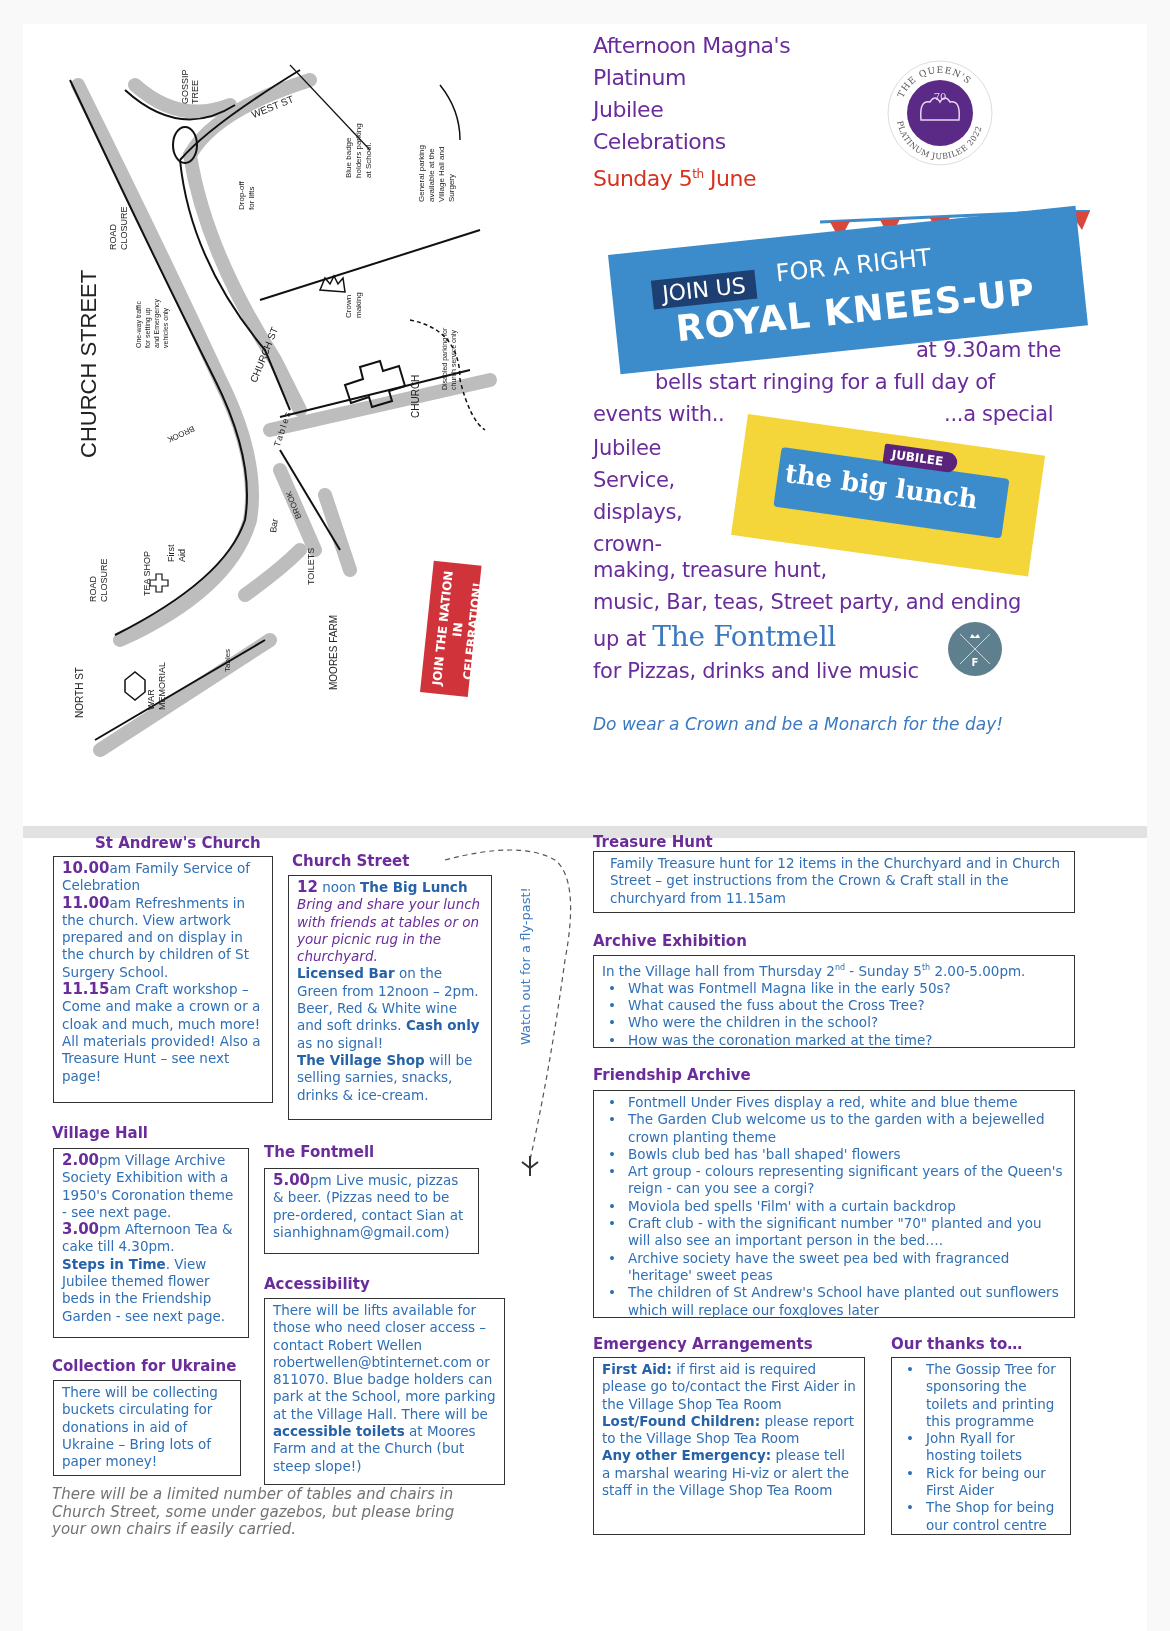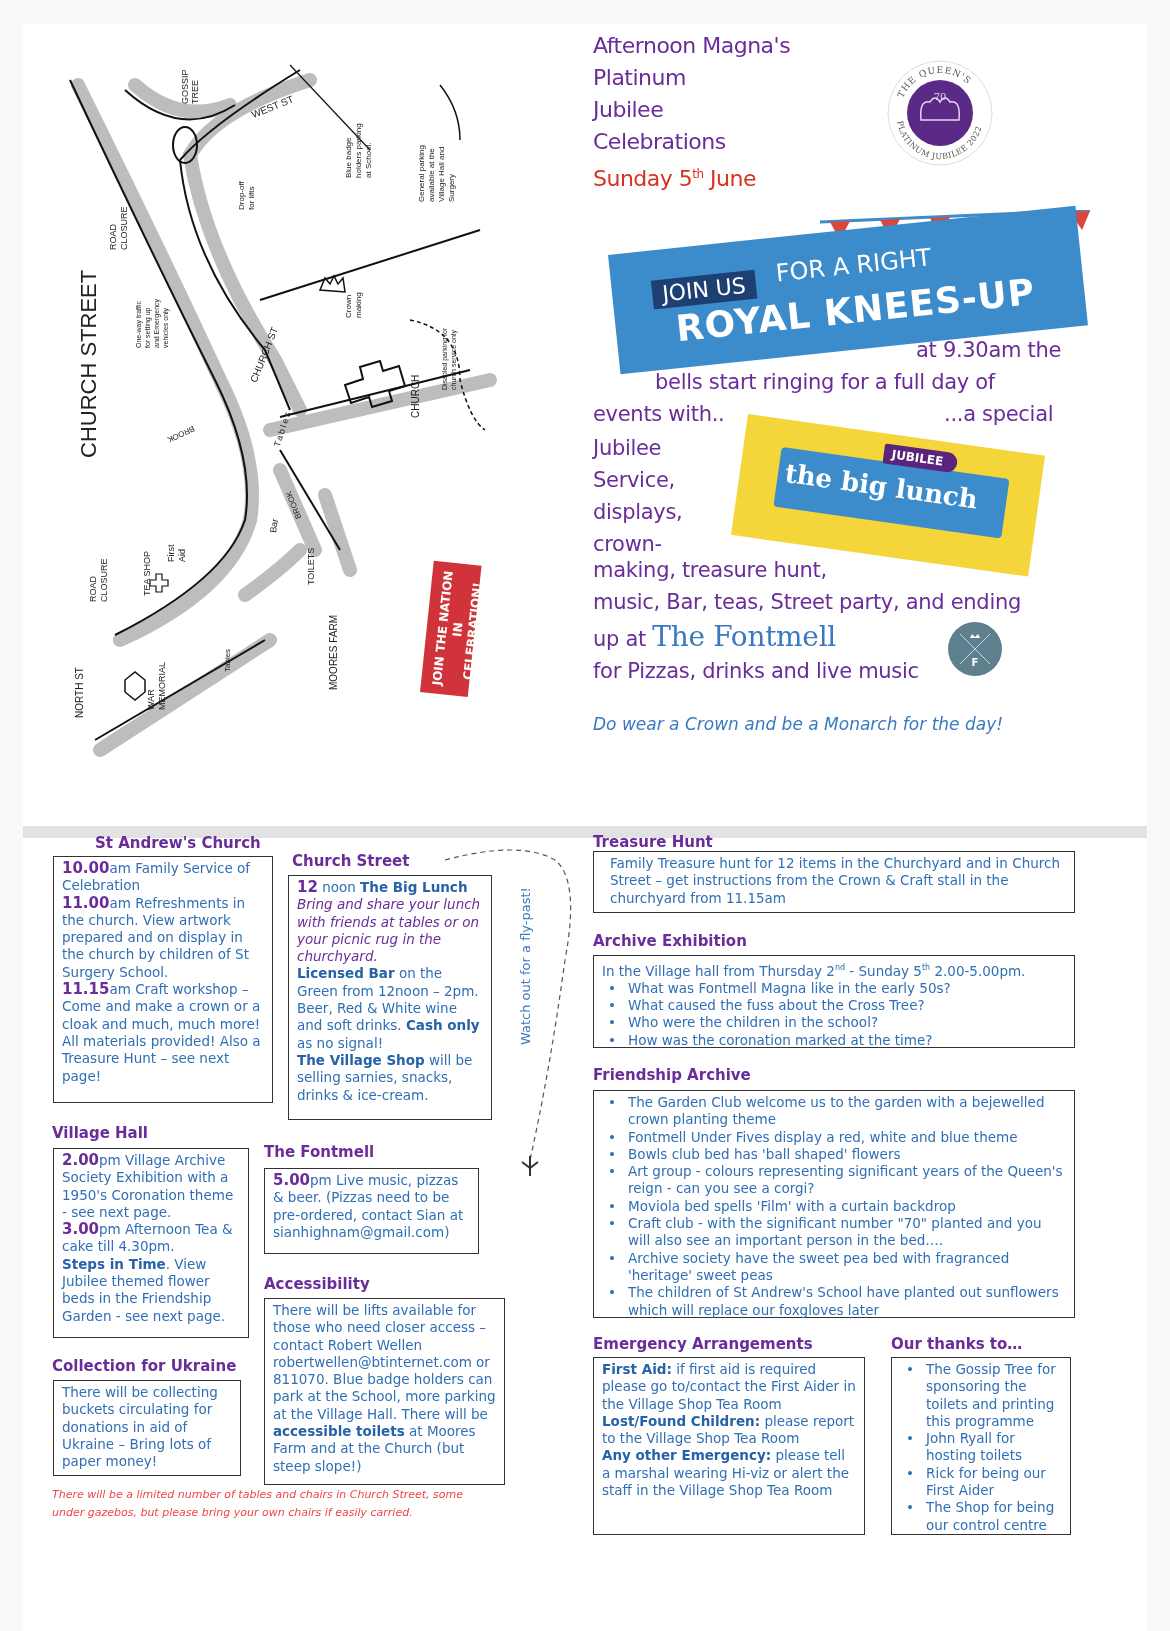--- a/index.html
+++ b/index.html
@@ -34,21 +34,21 @@
   .h { position: absolute; font-family: "DejaVu Sans", sans-serif; font-weight: bold; font-size: 15px; color: #6a2c9a; }
   .box { position: absolute; border: 1.5px solid #333; background: #fff; font-family: "DejaVu Sans", sans-serif; font-size: 13.5px; line-height: 17.3px; color: #2f6fb6; padding: 3px 8px; }
   .box b.t { color: #6a2c9a; font-size: 15px; }
   .box b.k { color: #2562a8; }
   .box i.p { color: #6a2c9a; }
   .box a { color: #2f6fb6; }
   .box ul { list-style: none; }
   .box li { position: relative; padding-left: 26px; }
   .box li::before { content: "•"; position: absolute; left: 6px; color: #2f6fb6; }
   .vert { position: absolute; left: 518px; top: 1045px; transform: rotate(-90deg); transform-origin: left top; font-size: 13px; color: #3a78c0; white-space: nowrap; }
-  .note { position: absolute; left: 52px; top: 1486px; font-size: 11px; line-height: 17.5px; font-style: italic; color: #ef4444; }
+  .note { position: absolute; left: 52px; top: 1486px; font-size: 15px; line-height: 17.5px; font-style: italic; color: #737373; }
 </style>
 </head>
 <body>
 
 <div class="page" id="page1"></div>
 <div class="divider"></div>
 <div class="page" id="page2"></div>
 
 <svg class="map" style="left:40px;top:50px;" width="520" height="740" viewBox="0 0 520 740">
   <g fill="none" stroke="#bdbdbd" stroke-width="14" stroke-linecap="round">
@@ -272,22 +272,22 @@
     <li>What was Fontmell Magna like in the early 50s?</li>
     <li>What caused the fuss about the Cross Tree?</li>
     <li>Who were the children in the school?</li>
     <li>How was the coronation marked at the time?</li>
   </ul>
 </div>
 
 <div class="h" style="left:593px;top:1066px;">Friendship Archive</div>
 <div class="box" style="left:593px;top:1090px;width:482px;height:228px;">
   <ul>
+    <li>Fontmell Under Fives display a red, white and blue theme</li>
     <li>The Garden Club welcome us to the garden with a bejewelled crown planting theme</li>
-    <li>Fontmell Under Fives display a red, white and blue theme</li>
     <li>Bowls club bed has 'ball shaped' flowers</li>
     <li>Art group - colours representing significant years of the Queen's reign - can you see a corgi?</li>
     <li>Moviola bed spells 'Film' with a curtain backdrop</li>
     <li>Craft club - with the significant number "70" planted and you will also see an important person in the bed….</li>
     <li>Archive society have the sweet pea bed with fragranced 'heritage' sweet peas</li>
     <li>The children of St Andrew's School have planted out sunflowers which will replace our foxgloves later</li>
   </ul>
 </div>
 
 <div class="h" style="left:593px;top:1335px;">Emergency Arrangements</div>

